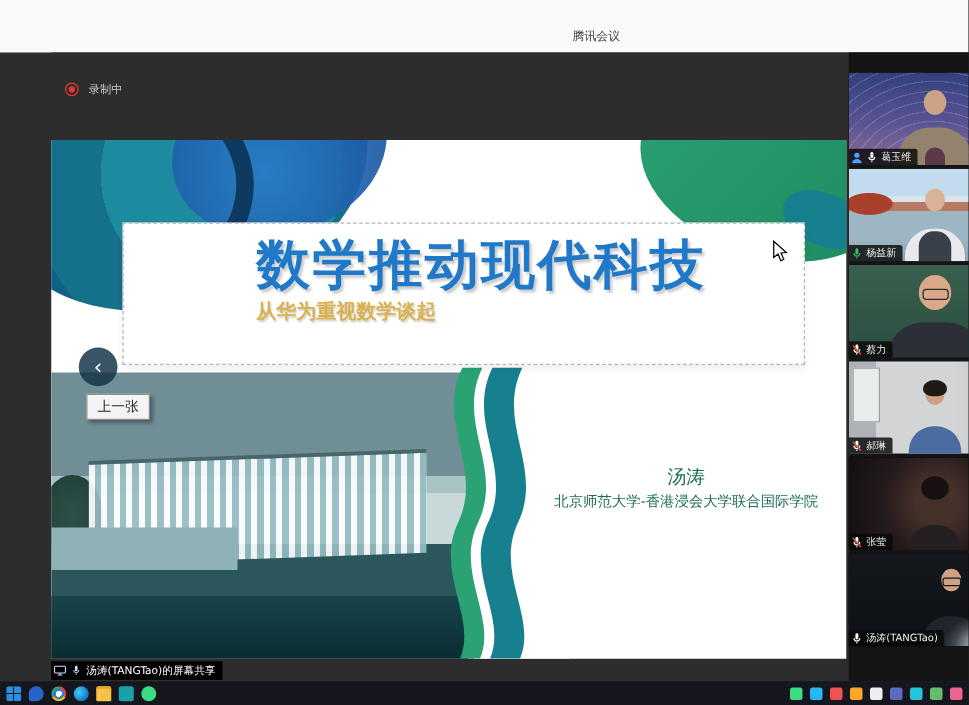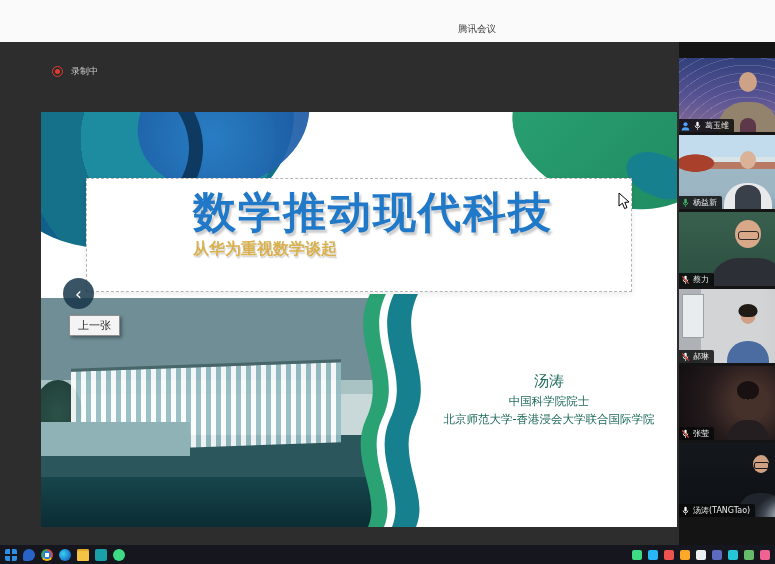--- a/index.html
+++ b/index.html
@@ -37,21 +37,21 @@
   .photo .building{position:absolute;left:9%;top:29%;width:80%;height:35%;
     background:repeating-linear-gradient(90deg,rgba(255,255,255,.92) 0 5px,rgba(150,190,196,.9) 5px 10px);
     border-top:3px solid #46666a;transform:skewY(-2deg);}
   .photo .wing{position:absolute;left:0;top:54%;width:44%;height:15%;background:#8fb2b6;}
   .photo .tree{position:absolute;left:-2%;top:36%;width:14%;height:28%;border-radius:50%;
     background:radial-gradient(#2c5248,#1d3c36);}
   .photo .ground{position:absolute;left:0;bottom:0;width:100%;height:22%;background:linear-gradient(#17454c,#0b2c33);}
 
   .waves{position:absolute;left:295px;top:182px;width:120px;height:233px;}
 
-  .titlebox{position:absolute;left:45px;top:66px;width:546px;height:114px;background:#fff;
+  .titlebox{position:absolute;left:57px;top:66px;width:546px;height:114px;background:#fff;
     border:1px dashed #b5b5b5;box-shadow:0 2px 6px rgba(0,0,0,.08);padding:10px 0 0 106px;box-sizing:border-box;}
   .slide-title{font-size:43px;font-weight:bold;color:var(--c-title,#1f78c8);letter-spacing:2px;line-height:1.08;
     text-shadow:2px 3px 2px rgba(110,110,110,.35);white-space:nowrap;}
   .slide-subtitle{font-size:16px;font-weight:bold;color:var(--c-subtitle,#d9b14e);margin-top:4px;
     text-shadow:1px 2px 1px rgba(120,120,120,.3);white-space:nowrap;}
 
   .presenter{position:absolute;left:382px;top:260px;width:252px;text-align:center;color:var(--c-presenter,#1e6b58);}
   .p-name{font-size:15px;font-weight:normal;}
   .p-line{font-size:11.5px;margin-top:3px;white-space:nowrap;}
 
@@ -212,21 +212,20 @@
         <path d="M58,0 C36,45 76,80 54,125 C36,165 70,200 56,233 L80,233 C94,200 60,165 78,125 C100,80 60,45 82,0 Z" fill="#17808f"></path>
       </svg>
 
       <div class="titlebox">
         <div class="slide-title">数学推动现代科技</div>
         <div class="slide-subtitle">从华为重视数学谈起</div>
       </div>
 
       <div class="presenter">
         <div class="p-name">汤涛</div>
-        <div class="p-line">中国科学院院士</div>
         <div class="p-line">北京师范大学-香港浸会大学联合国际学院</div>
       </div>
 
       <div class="nav-prev">
         <span>‹</span>
       </div>
       <div class="tooltip">上一张</div>
 
       <svg class="cursor" width="13" height="19">
         <path d="M1,1 L1,14 L4.4,11.2 L6.6,16.6 L9,15.5 L6.8,10.4 L11,10 Z" fill="#fff" stroke="#000" stroke-width="1"></path>
@@ -311,20 +310,29 @@
         <div class="nb">
           <svg class="ic ic-white">
               <use href="#i-mic"></use>
             </svg>
           <span class="name">汤涛(TANGTao)</span>
         </div>
       </div>
 
     </div>
 
+    <div class="share-banner">
+      <svg class="ic">
+          <use href="#i-monitor"></use>
+        </svg>
+      <svg class="ic ic-white">
+          <use href="#i-mic"></use>
+        </svg>
+      <span>汤涛(TANGTao)的屏幕共享</span>
+    </div>
 
   </div>
 
   <div class="taskbar">
     <div class="tb-left">
       <span class="tb-icon tb-start"></span>
       <span class="tb-icon tb-chat"></span>
       <span class="tb-icon tb-chrome"></span>
       <span class="tb-icon tb-edge"></span>
       <span class="tb-icon tb-folder"></span>

